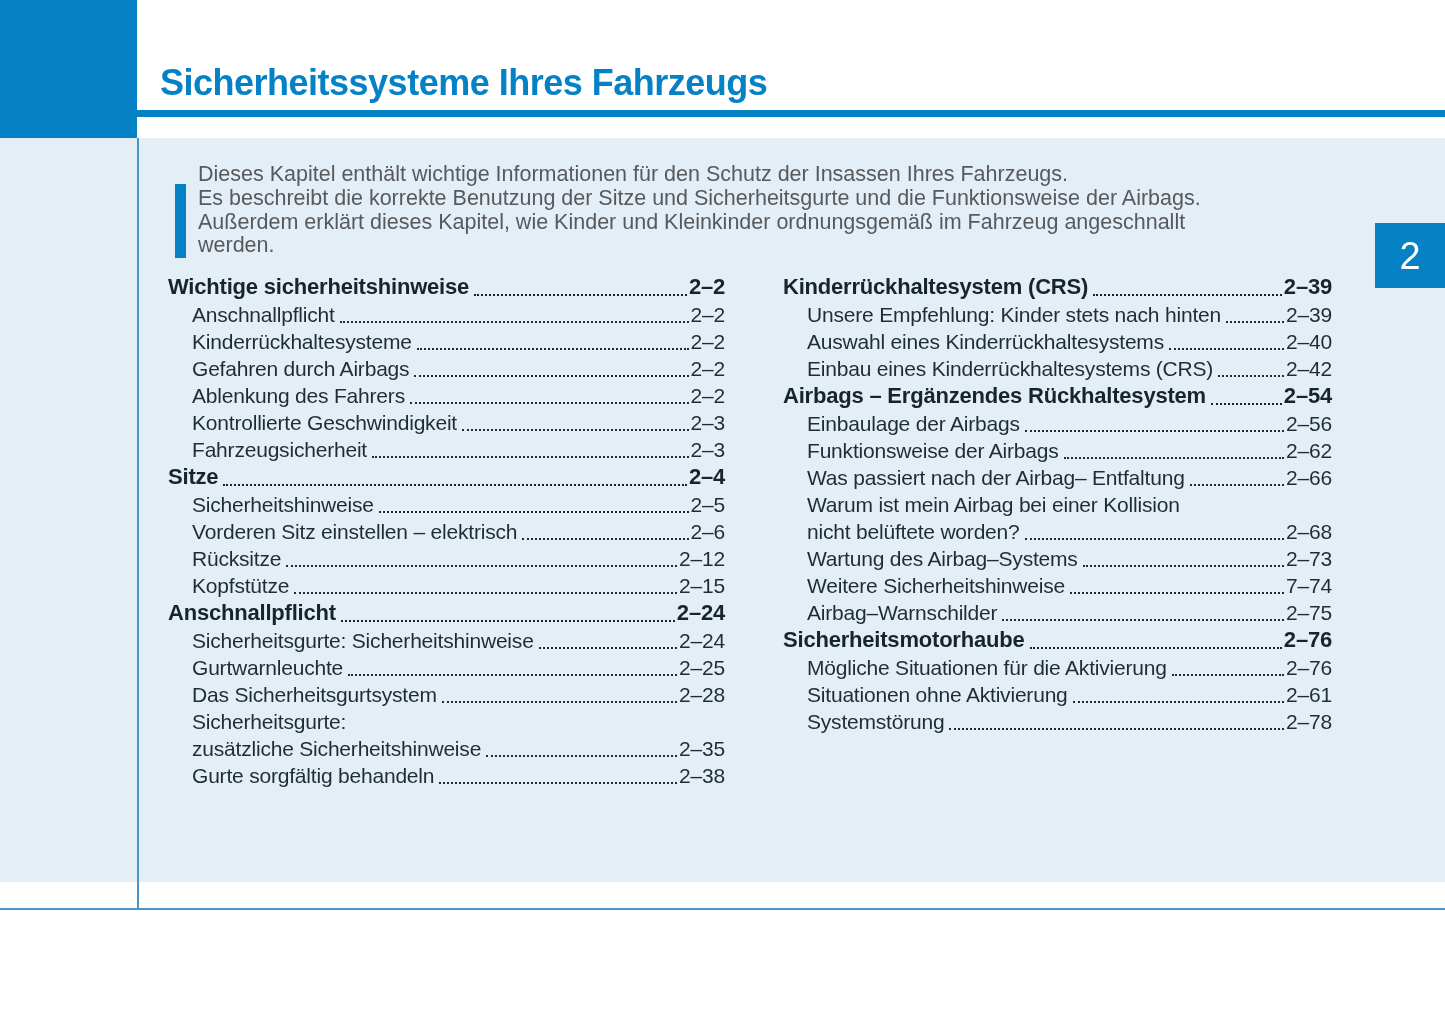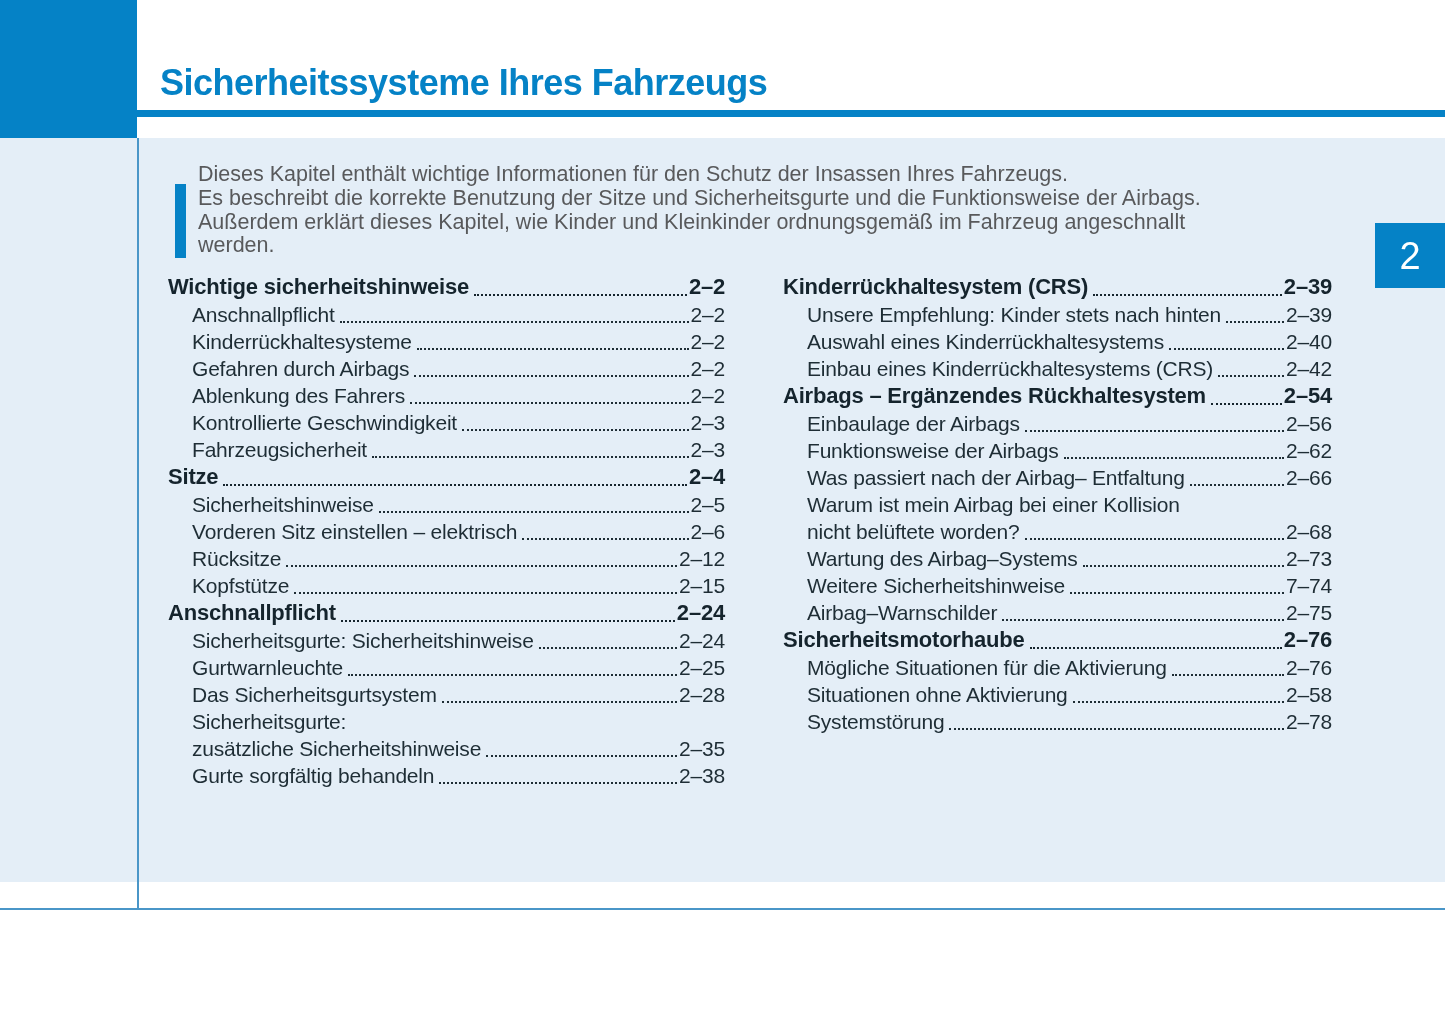--- a/index.html
+++ b/index.html
@@ -313,21 +313,21 @@
 
   <div class="toc-row">
     <span class="toc-label">Mögliche Situationen für die Aktivierung</span>
     <span class="toc-leader"></span>
     <span class="toc-page">2–76</span>
   </div>
 
   <div class="toc-row">
     <span class="toc-label">Situationen ohne Aktivierung</span>
     <span class="toc-leader"></span>
-    <span class="toc-page">2–58</span>
+    <span class="toc-page">2–61</span>
   </div>
 
   <div class="toc-row">
     <span class="toc-label">Systemstörung</span>
     <span class="toc-leader"></span>
     <span class="toc-page">2–78</span>
   </div>
 </div>
 
 <div class="v-line"></div>

